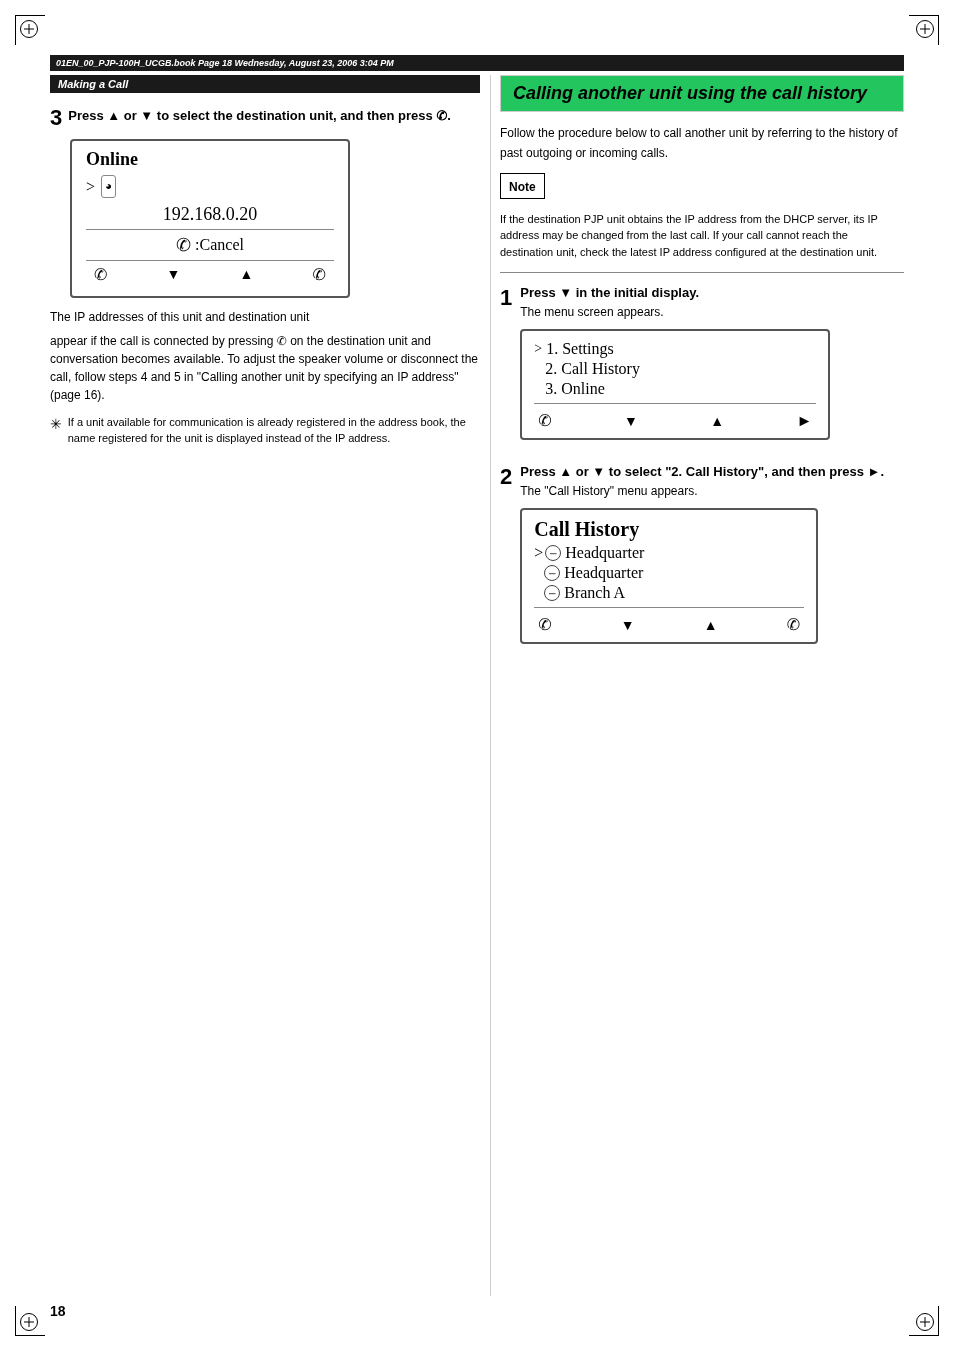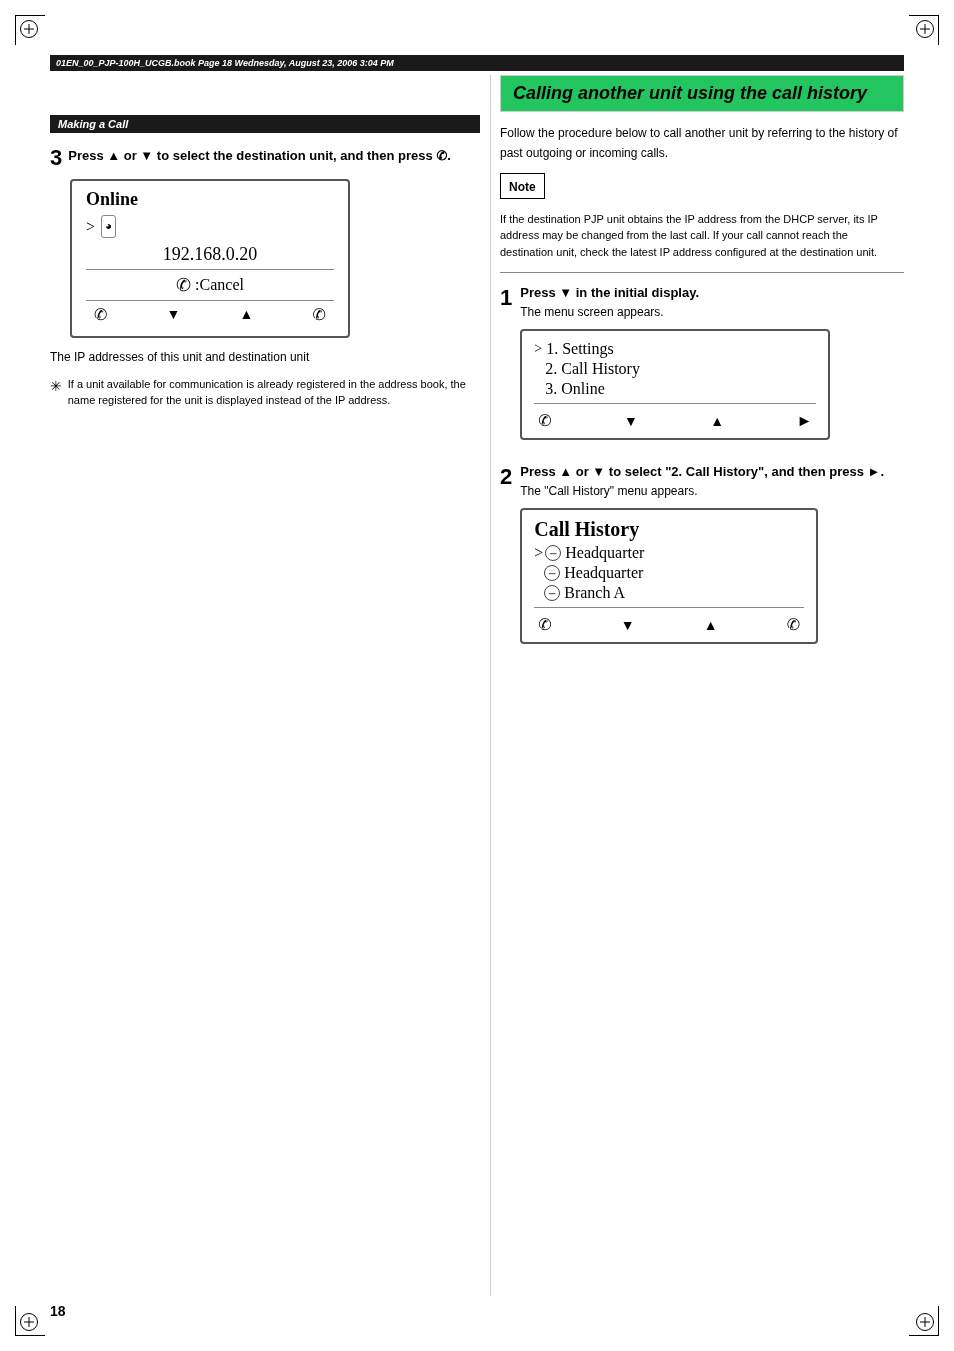--- a/index.html
+++ b/index.html
@@ -82,21 +82,20 @@
       right: 50px;
       bottom: 55px;
     }
 
     
     .left-col {
       position: absolute;
       top: 0;
       left: 0;
       width: 430px;
-      margin-top: 40px;
     }
 
     
     .right-col {
       position: absolute;
       top: 0;
       left: 450px;
       right: 0;
     }
 
@@ -409,20 +408,23 @@
           <span style="font-size:16px;">✆</span>
           <span>▼</span>
           <span>▲</span>
           <span style="font-size:16px;">✆</span>
         </div>
       </div>
 
       <div class="step-body">
         <span>The IP addresses of this unit and destination unit</span>
       </div>
+      <div class="step-body" style="margin-top:6px;">
+        appear if the call is connected by pressing ✆ on the destination unit and conversation becomes available. To adjust the speaker volume or disconnect the call, follow steps 4 and 5 in "Calling another unit by specifying an IP address" (page 16).
+      </div>
 
       <div class="tip-section">
         <span class="tip-icon">✳</span>
         <span class="body-text-sm">If a unit available for communication is already registered in the address book, the name registered for the unit is displayed instead of the IP address.</span>
       </div>
     </div>
   </div>
 
   <div class="col-divider"></div>
 

